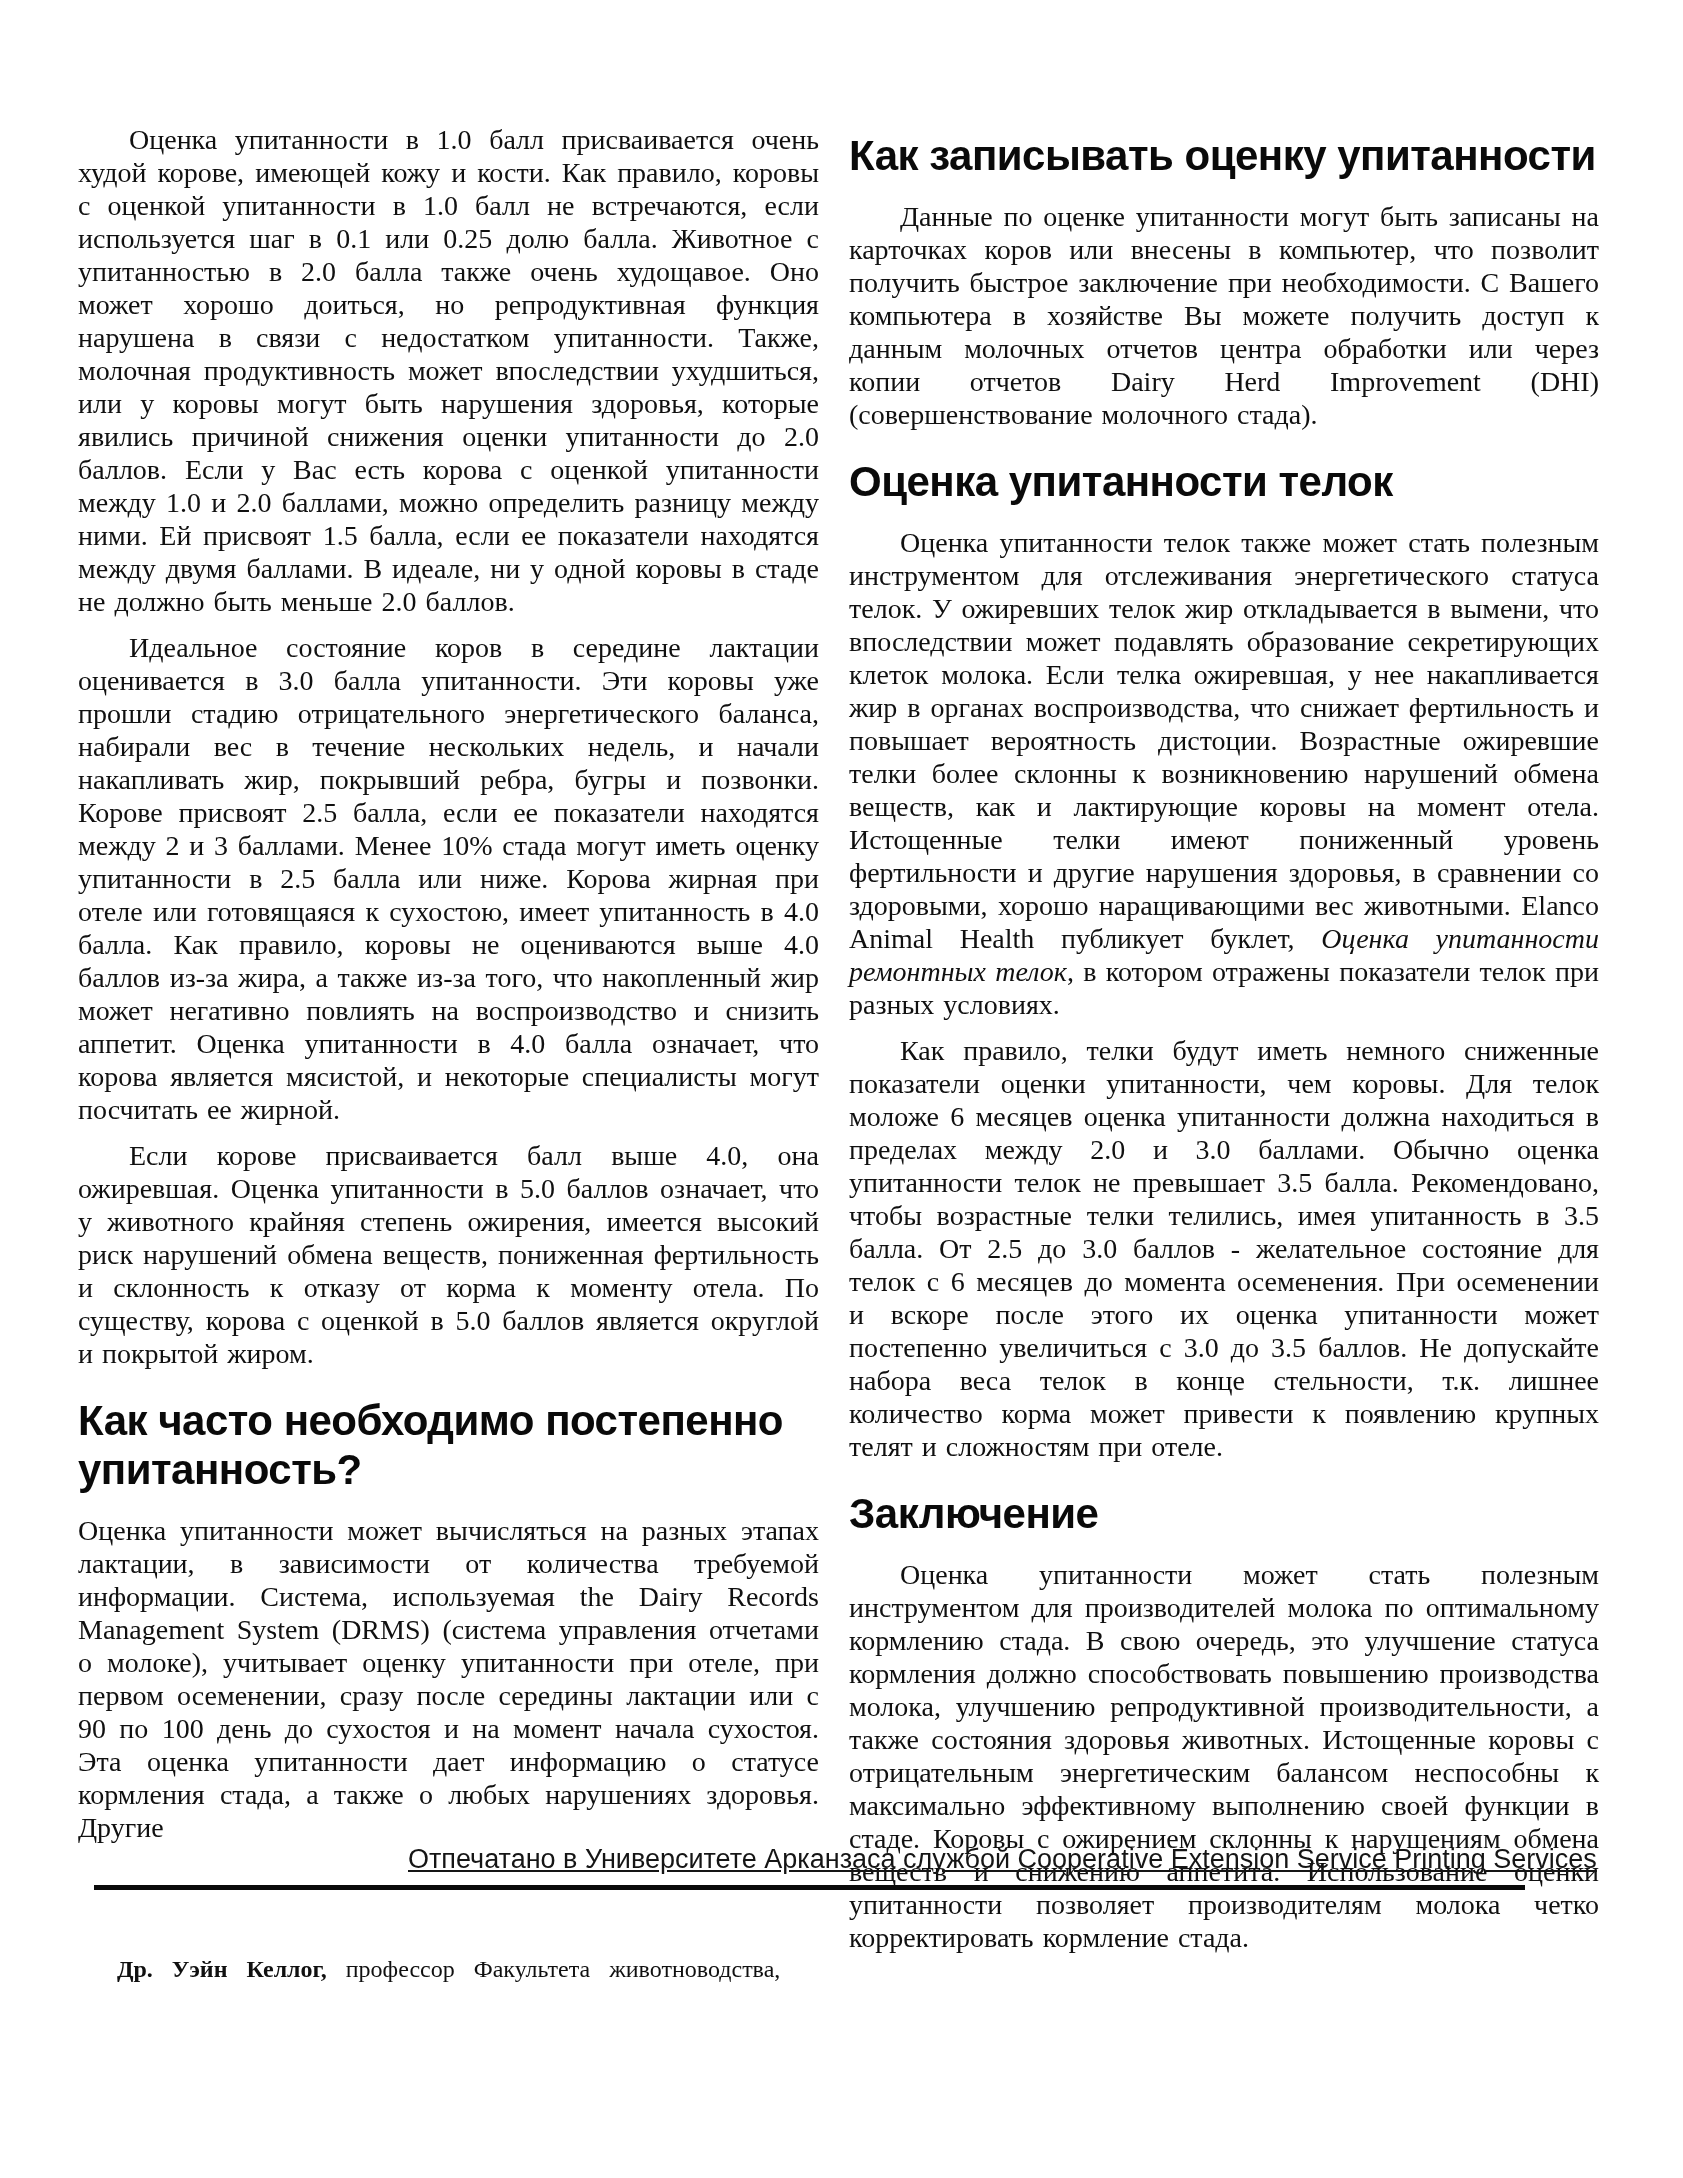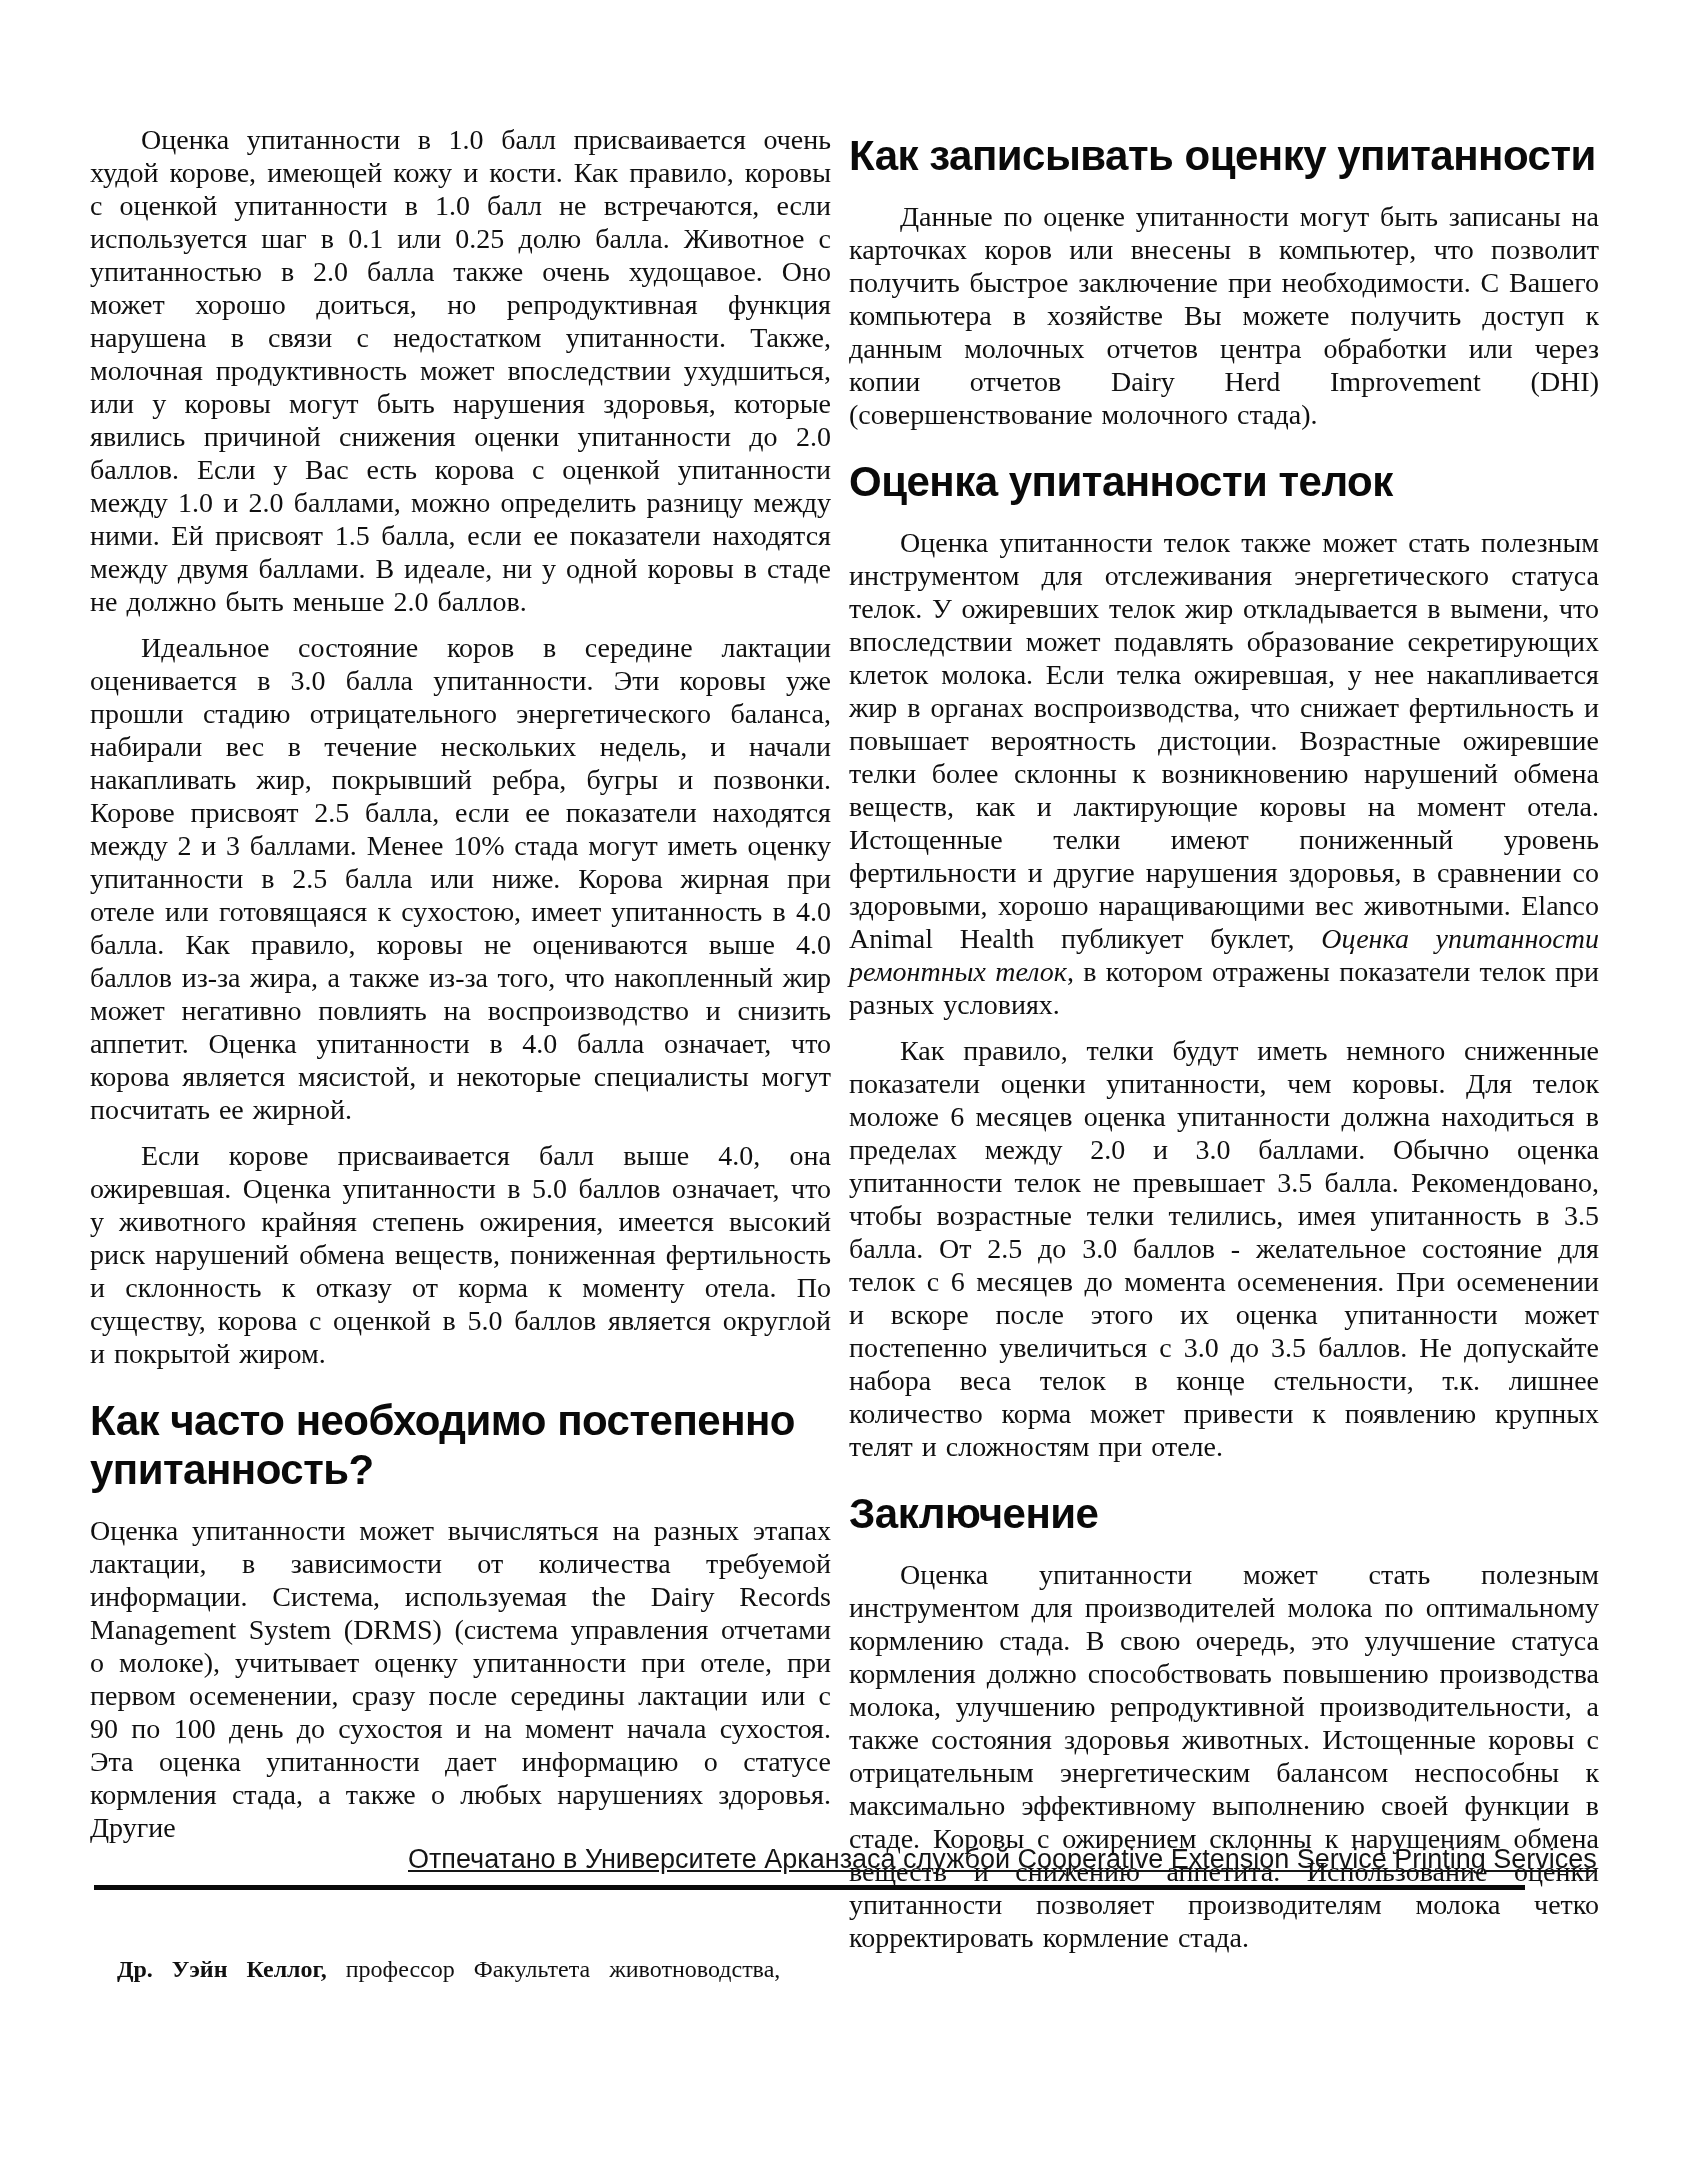--- a/index.html
+++ b/index.html
@@ -6,21 +6,21 @@
   body {
     width: 1683px; height: 2178px;
     position: relative;
     font-family: "Liberation Serif", serif;
     color: #101010;
     overflow: hidden;
   }
   .page { position: absolute; left: 0; top: 0; width: 1683px; height: 2178px; background: #ffffff; }
 
   .col { position: absolute; }
-  .col-left  { left: 90px;  top: 123px; width: 741px; }
+  .col-left  { left: 78px;  top: 123px; width: 741px; }
   .col-right { left: 849px; top: 123px; width: 750px; }
 
   p.body {
     font-size: 28px;
     line-height: 33px;
     text-align: justify;
     text-indent: 51px;
     margin: 0 0 13px 0;
     word-spacing: 2px;
   }

